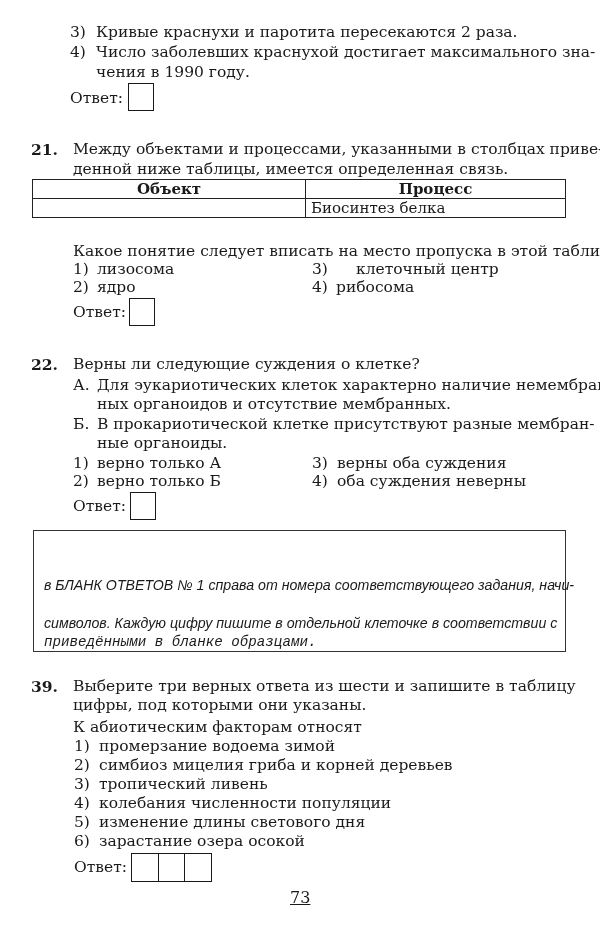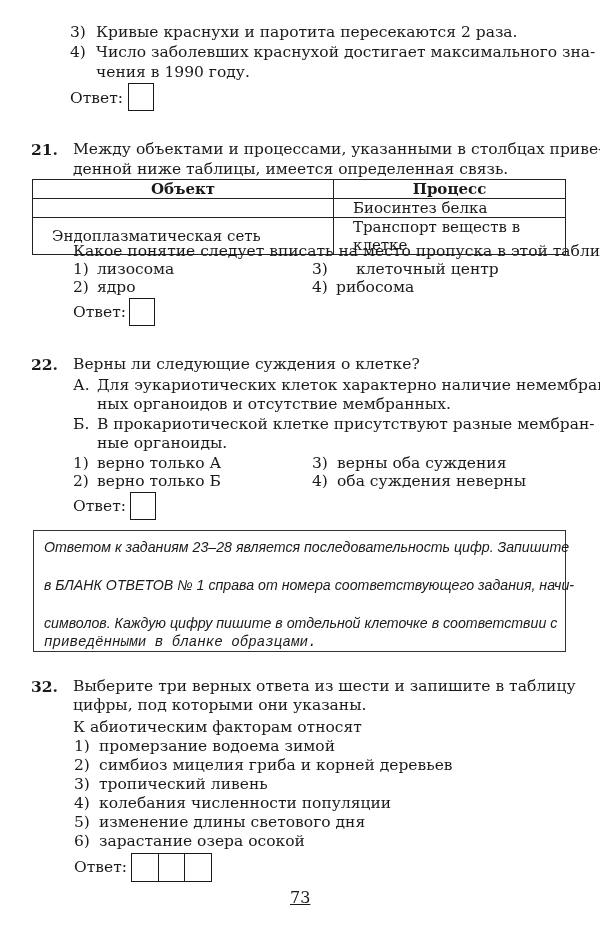--- a/index.html
+++ b/index.html
@@ -7,21 +7,21 @@
     width:600px; height:932px; position:relative; overflow:hidden;
     font-family:"DejaVu Serif","Liberation Serif",serif;
     color:#1a1a1a; font-size:15.5px;
   }
   .line { position:absolute; white-space:nowrap; line-height:19px; }
   .num { position:absolute; font-weight:bold; }
   .just { position:absolute; left:73px; width:493px; text-align:justify; text-align-last:justify; white-space:nowrap; line-height:19px; }
   .answer-label { position:absolute; line-height:19px; }
   .box { position:absolute; border:1.5px solid #1a1a1a; background:#fff; box-sizing:border-box; }
   table.rel { position:absolute; left:32px; top:179px; width:534px; border-collapse:collapse; font-size:15px; }
-  table.rel td, table.rel th { border:1.3px solid #222; height:18px; padding:0 19px; line-height:18px; }
+  table.rel td, table.rel th { border:1.3px solid #222; height:18px; padding:0 5px; line-height:18px; }
   table.rel th { font-weight:bold; text-align:center; }
   table.rel td { text-align:left; }
   .notice {
     position:absolute; left:33px; top:530px; width:533px; height:122px;
     border:1.3px solid #333; box-sizing:border-box;
     font-family:"Liberation Sans","DejaVu Sans",sans-serif; font-style:italic;
     font-size:14.2px; color:#1a1a1a;
   }
   .notice .nl { position:absolute; left:10px; width:512px; white-space:nowrap; text-align:justify; text-align-last:justify; line-height:19px; }
   .notice .nl.last { text-align-last:left; }
@@ -47,24 +47,20 @@
 
   <table class="rel">
     <tbody>
         <tr>
       <th style="width:262px;">Объект</th>
       <th>Процесс</th>
     </tr>
     <tr>
       <td></td>
       <td>Биосинтез белка</td>
-    </tr>
-    <tr>
-      <td>Эндоплазматическая сеть</td>
-      <td>Транспорт веществ в клетке</td>
     </tr>
   </tbody>
     </table>
 
   <span class="line" style="left:73px; top:242px;">Какое понятие следует вписать на место пропуска в этой таблице?</span>
   <span class="line" style="left:73px; top:260px;">1)</span>
   <span class="line" style="left:97px; top:260px;">лизосома</span>
   <span class="line" style="left:73px; top:278px;">2)</span>
   <span class="line" style="left:97px; top:278px;">ядро</span>
   <span class="line" style="left:312px; top:260px;">3)</span>
@@ -95,28 +91,27 @@
   <span class="line" style="left:312px; top:454px;">3)</span>
   <span class="line" style="left:337px; top:454px;">верны оба суждения</span>
   <span class="line" style="left:312px; top:472px;">4)</span>
   <span class="line" style="left:337px; top:472px;">оба суждения неверны</span>
 
   <span class="answer-label" style="left:73px; top:497px;">Ответ:</span>
   <div class="box" style="left:130px; top:492px; width:26px; height:28px;"></div>
 </div>
 
 <div class="notice">
-  <span class="nl" style="top:7px;">Ответом к заданиям 23–28 является последовательность цифр. Запишите</span>
   <span class="nl" style="top:45px;">в БЛАНК ОТВЕТОВ № 1 справа от номера соответствующего задания, начи-</span>
   <span class="nl" style="top:83px;">символов. Каждую цифру пишите в отдельной клеточке в соответствии с</span>
   <span class="nl last" style="top:102px;font-family:Liberation Mono, monospace;">приведёнными в бланке образцами.</span>
 </div>
 
 <div>
-  <span class="num line" style="left:31px; top:677px;">32.</span>
+  <span class="num line" style="left:31px; top:677px;">39.</span>
   <span class="just" style="top:677px;">Выберите три верных ответа из шести и запишите в таблицу</span>
   <span class="line" style="left:73px; top:696px;">цифры, под которыми они указаны.</span>
 
   <span class="line" style="left:73px; top:718px;">К абиотическим факторам относят</span>
 
   <span class="line" style="left:74px; top:737px;">1)</span>
   <span class="line" style="left:99px; top:737px;">промерзание водоема зимой</span>
   <span class="line" style="left:74px; top:756px;">2)</span>
   <span class="line" style="left:99px; top:756px;">симбиоз мицелия гриба и корней деревьев</span>
   <span class="line" style="left:74px; top:775px;">3)</span>

